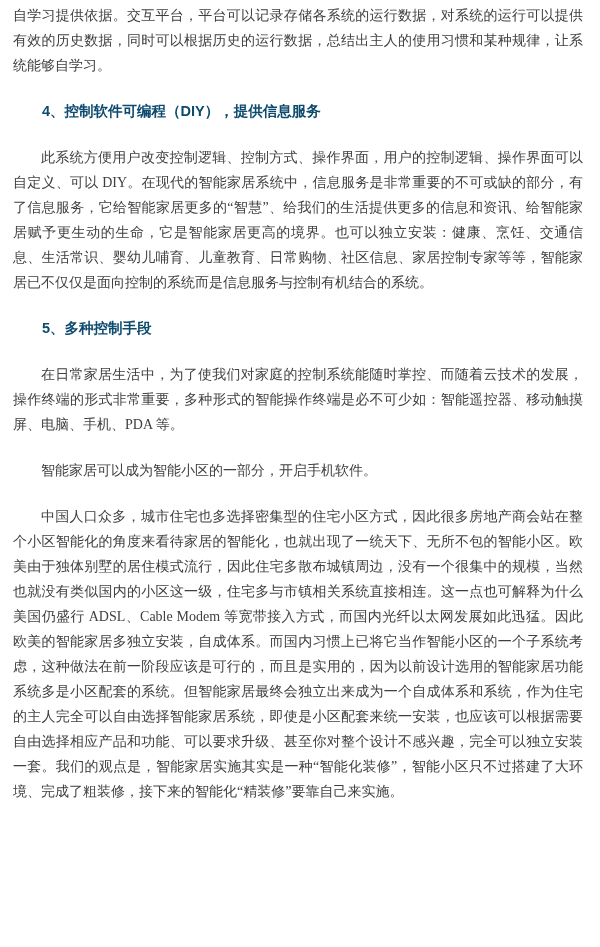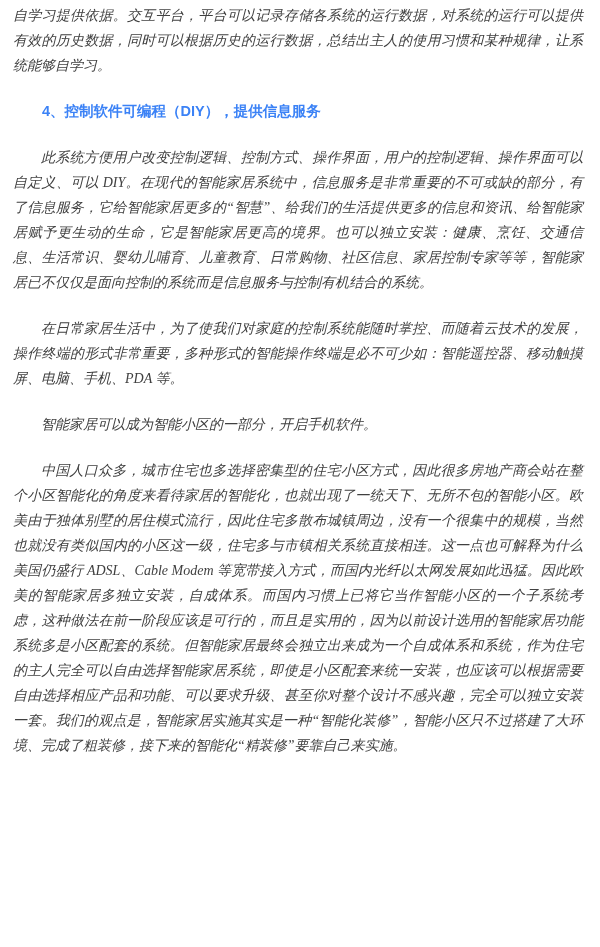--- a/index.html
+++ b/index.html
@@ -18,46 +18,46 @@
     padding: 3px 13px 0 13px;
     font-family: "Liberation Serif", "DejaVu Serif", serif;
     font-size: 14px;
     line-height: 25px;
     color: #404040;
     text-align: justify;
   }
   .para {
     margin: 0 4px 21px 0;
     text-indent: 2em;
-    font-style: italic;
   }
   .para.no-indent {
     text-indent: 0;
   }
   .heading {
     font-family: "Liberation Sans", "DejaVu Sans", sans-serif;
     font-size: 14.5px;
     line-height: 25px;
     font-weight: 700;
-    color: #3b82f6;
+    color: #0c4a6e;
     margin: 0 0 21px 0;
     text-indent: 2em;
     text-align: left;
   }
 </style>
 </head>
 <body>
 
 <div class="doc">
   <p class="para no-indent">自学习提供依据。交互平台，平台可以记录存储各系统的运行数据，对系统的运行可以提供有效的历史数据，同时可以根据历史的运行数据，总结出主人的使用习惯和某种规律，让系统能够自学习。</p>
 
   <h3 class="heading">4、控制软件可编程（DIY），提供信息服务</h3>
 
   <p class="para">此系统方便用户改变控制逻辑、控制方式、操作界面，用户的控制逻辑、操作界面可以自定义、可以 DIY。在现代的智能家居系统中，信息服务是非常重要的不可或缺的部分，有了信息服务，它给智能家居更多的“智慧”、给我们的生活提供更多的信息和资讯、给智能家居赋予更生动的生命，它是智能家居更高的境界。也可以独立安装：健康、烹饪、交通信息、生活常识、婴幼儿哺育、儿童教育、日常购物、社区信息、家居控制专家等等，智能家居已不仅仅是面向控制的系统而是信息服务与控制有机结合的系统。</p>
 
+  <h3 class="heading">5、多种控制手段</h3>
 
   <p class="para">在日常家居生活中，为了使我们对家庭的控制系统能随时掌控、而随着云技术的发展，操作终端的形式非常重要，多种形式的智能操作终端是必不可少如：智能遥控器、移动触摸屏、电脑、手机、PDA 等。</p>
 
 
   <p class="para">智能家居可以成为智能小区的一部分，开启手机软件。</p>
 
   <p class="para">中国人口众多，城市住宅也多选择密集型的住宅小区方式，因此很多房地产商会站在整个小区智能化的角度来看待家居的智能化，也就出现了一统天下、无所不包的智能小区。欧美由于独体别墅的居住模式流行，因此住宅多散布城镇周边，没有一个很集中的规模，当然也就没有类似国内的小区这一级，住宅多与市镇相关系统直接相连。这一点也可解释为什么美国仍盛行 ADSL、Cable Modem 等宽带接入方式，而国内光纤以太网发展如此迅猛。因此欧美的智能家居多独立安装，自成体系。而国内习惯上已将它当作智能小区的一个子系统考虑，这种做法在前一阶段应该是可行的，而且是实用的，因为以前设计选用的智能家居功能系统多是小区配套的系统。但智能家居最终会独立出来成为一个自成体系和系统，作为住宅的主人完全可以自由选择智能家居系统，即使是小区配套来统一安装，也应该可以根据需要自由选择相应产品和功能、可以要求升级、甚至你对整个设计不感兴趣，完全可以独立安装一套。我们的观点是，智能家居实施其实是一种“智能化装修”，智能小区只不过搭建了大环境、完成了粗装修，接下来的智能化“精装修”要靠自己来实施。</p>
 </div>
 
 </body></html>

